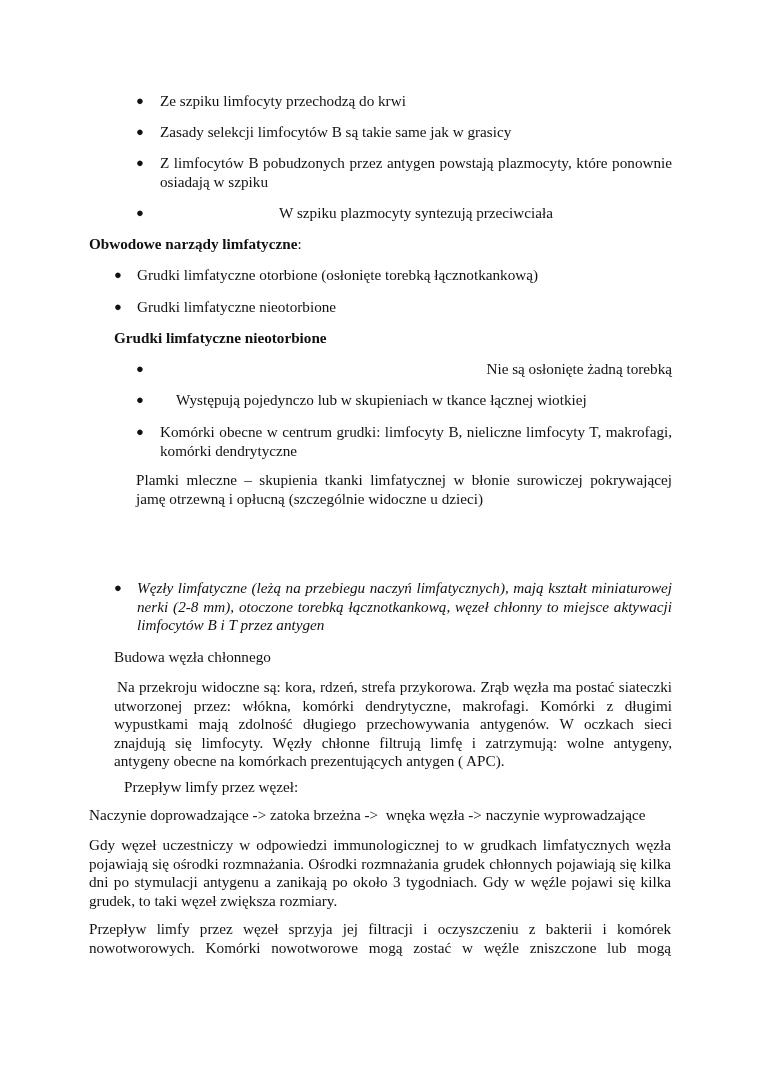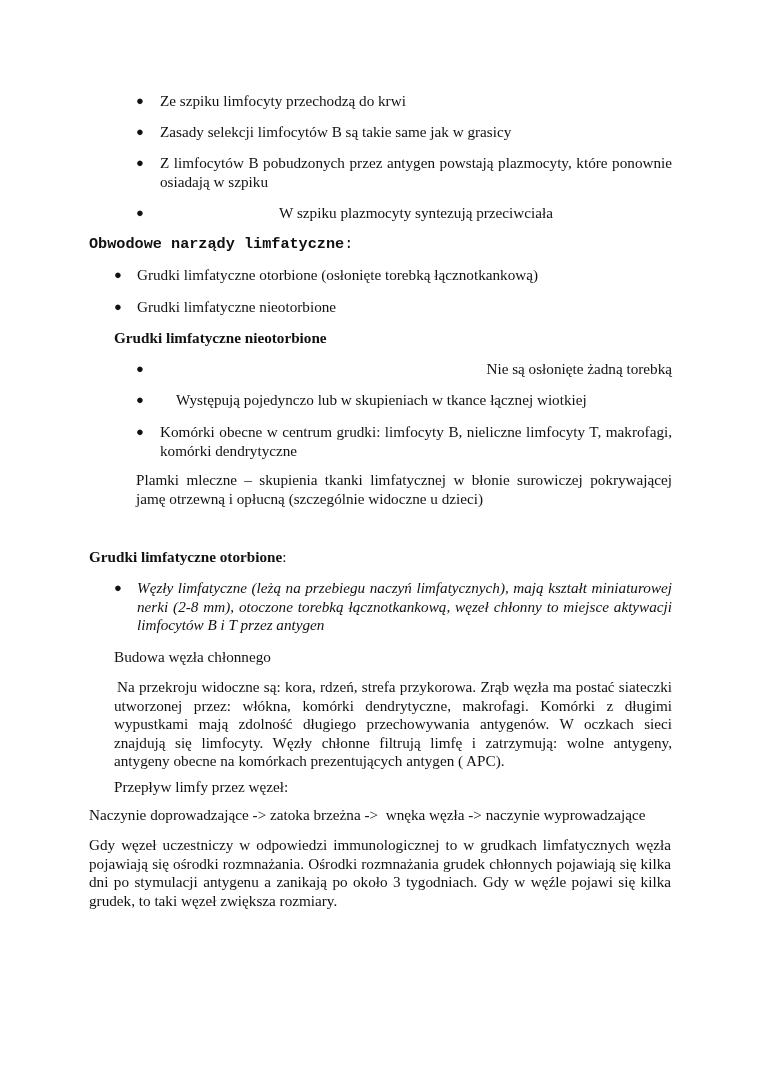--- a/index.html
+++ b/index.html
@@ -30,21 +30,21 @@
   </div>
   <div class="bul" style="left:136px; top:154px; width:536px;">
     <span class="dot">●</span>
     <div class="just" style="margin-left:24px;">Z limfocytów B pobudzonych przez antygen powstają plazmocyty, które ponownie osiadają w szpiku</div>
   </div>
   <div class="bul" style="left:136px; top:204px; width:536px;">
     <span class="dot">●</span>
     <div style="margin-left:24px;text-align:center;">W szpiku plazmocyty syntezują przeciwciała</div>
   </div>
 
-  <div class="blk" style="left:89px; top:235px;font-family:Liberation Mono, monospace;">
+  <div class="blk" style="left:89px; top:235px;">
     <span class="bold">Obwodowe narządy limfatyczne</span><span>:</span>
   </div>
   <div class="bul" style="left:114px; top:266px; width:560px;">
     <span class="dot">●</span>
     <div style="margin-left:23px;">Grudki limfatyczne otorbione (osłonięte torebką łącznotkankową)</div>
   </div>
   <div class="bul" style="left:114px; top:298px; width:560px;">
     <span class="dot">●</span>
     <div style="margin-left:23px;">Grudki limfatyczne nieotorbione</div>
   </div>
@@ -57,26 +57,24 @@
   <div class="bul" style="left:136px; top:391px; width:536px;">
     <span class="dot">●</span>
     <div style="margin-left:40px;">Występują pojedynczo lub w skupieniach w tkance łącznej wiotkiej</div>
   </div>
   <div class="bul" style="left:136px; top:423px; width:536px;">
     <span class="dot">●</span>
     <div class="just" style="margin-left:24px;">Komórki obecne w centrum grudki: limfocyty B, nieliczne limfocyty T, makrofagi, komórki dendrytyczne</div>
   </div>
   <div class="blk just" style="left:136px; top:471px; width:536px;">Plamki mleczne – skupienia tkanki limfatycznej w błonie surowiczej pokrywającej jamę otrzewną i opłucną (szczególnie widoczne u dzieci)</div>
 
-  <div class="blk" style="left:89px; top:548px;">
-    <span class="bold">Grudki limfatyczne otorbione</span><span>:</span>
-  </div>
   <div class="bul" style="left:114px; top:579px; width:558px;">
     <span class="dot">●</span>
     <div class="just" style="margin-left:23px;font-style:italic;">Węzły limfatyczne (leżą na przebiegu naczyń limfatycznych), mają kształt miniaturowej nerki (2-8 mm), otoczone torebką łącznotkankową, węzeł chłonny to miejsce aktywacji limfocytów B i T przez antygen</div>
   </div>
   <div class="blk" style="left:114px; top:648px;">Budowa węzła chłonnego</div>
   <div class="blk just" style="left:114px; top:678px; width:558px; text-indent:3px;">Na przekroju widoczne są: kora, rdzeń, strefa przykorowa. Zrąb węzła ma postać siateczki utworzonej przez: włókna, komórki dendrytyczne, makrofagi. Komórki z długimi wypustkami mają zdolność długiego przechowywania antygenów. W oczkach sieci znajdują się limfocyty. Węzły chłonne filtrują limfę i zatrzymują: wolne antygeny, antygeny obecne na komórkach prezentujących antygen ( APC).</div>
-  <div class="blk" style="left:114px; top:778px;">Przepływ limfy przez węzeł:</div>
+  <div class="blk" style="left:124px; top:778px;">Przepływ limfy przez węzeł:</div>
   <div class="blk" style="left:89px; top:806px; white-space:pre;">Naczynie doprowadzające -&gt; zatoka brzeżna -&gt;  wnęka węzła -&gt; naczynie wyprowadzające</div>
   <div class="blk just" style="left:89px; top:836px; width:582px;">Gdy węzeł uczestniczy w odpowiedzi immunologicznej to w grudkach limfatycznych węzła pojawiają się ośrodki rozmnażania. Ośrodki rozmnażania grudek chłonnych pojawiają się kilka dni po stymulacji antygenu a zanikają po około 3 tygodniach. Gdy w węźle pojawi się kilka grudek, to taki węzeł zwiększa rozmiary.</div>
+  <div class="blk just" style="left:89px; top:920px; width:582px; text-align-last: justify;">Przepływ limfy przez węzeł sprzyja jej filtracji i oczyszczeniu z bakterii i komórek nowotworowych. Komórki nowotworowe mogą zostać w węźle zniszczone lub mogą</div>
 
 </div>
 
 </body></html>

